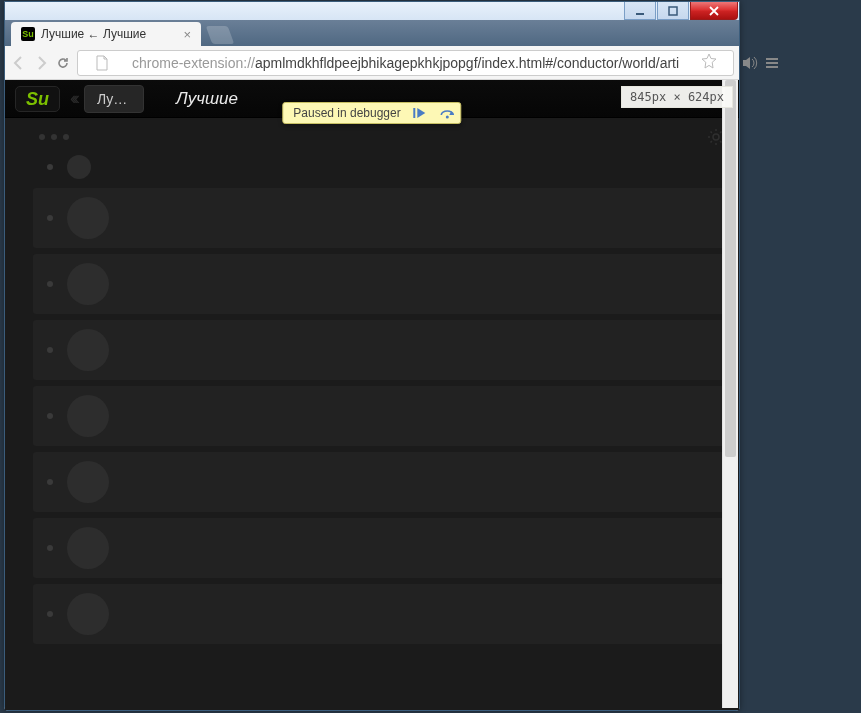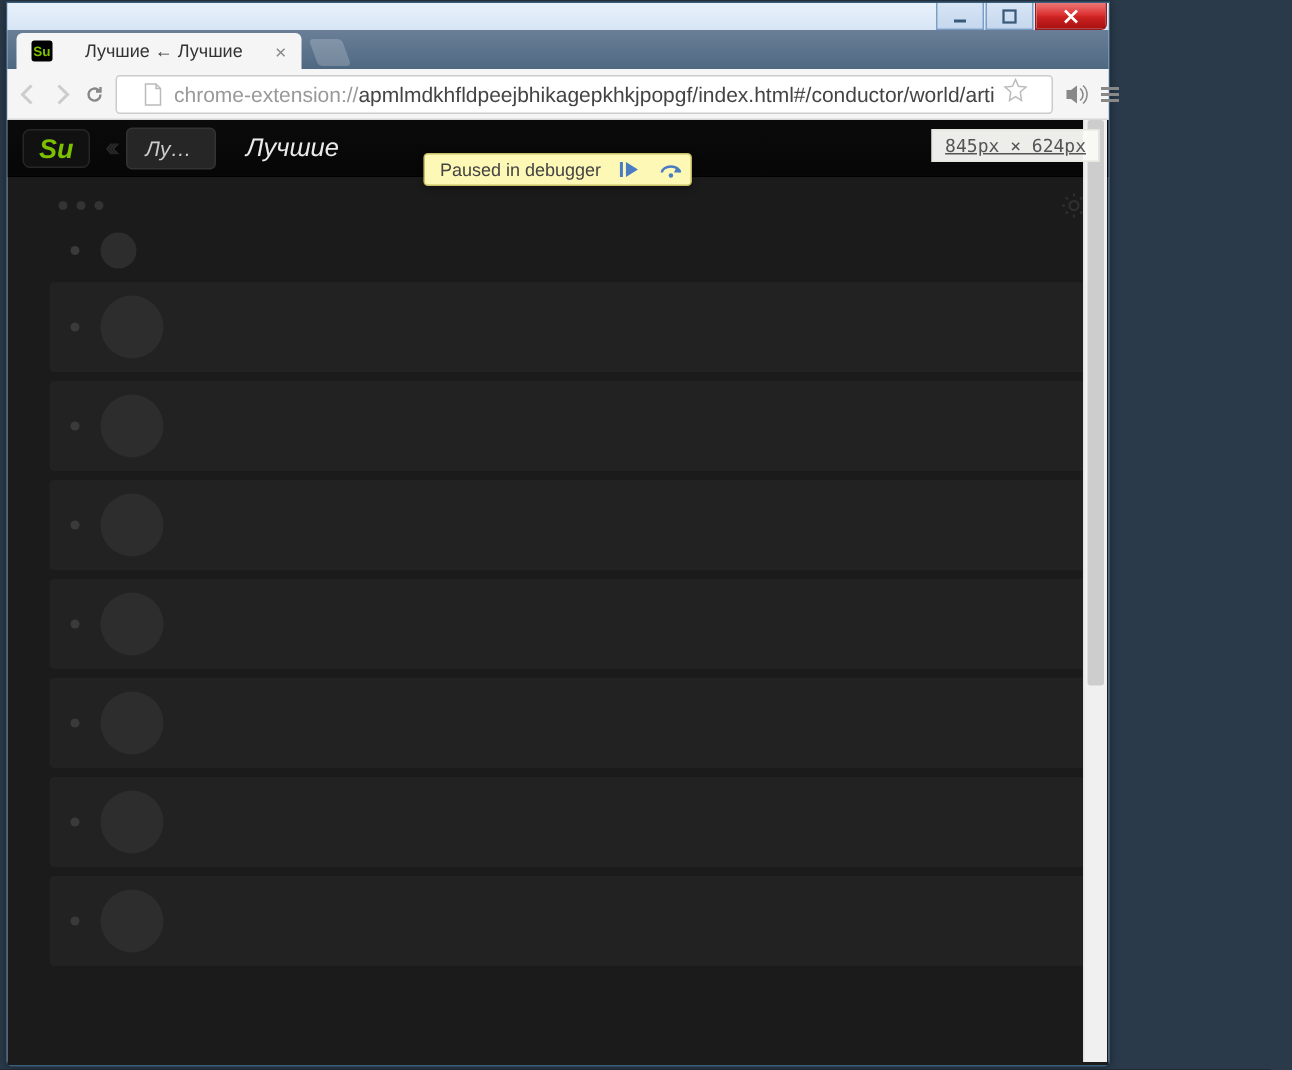--- a/index.html
+++ b/index.html
@@ -78,21 +78,21 @@
     position: relative;
   }
   .tab .favicon {
     width: 14px; height: 14px;
     background: #000;
     color: #7cc000;
     font: bold 9px/14px sans-serif;
     text-align: center;
     border-radius: 2px;
   }
-  .tab .tab-title { flex: 1; overflow: hidden; white-space: nowrap; text-overflow: ellipsis; text-align: center; }
+  .tab .tab-title { flex: 1; overflow: hidden; white-space: nowrap; text-overflow: ellipsis; }
   .tab .tab-close { font-size: 13px; color: #888; cursor: pointer; }
   .new-tab {
     width: 22px; height: 18px;
     background: rgba(255,255,255,.2);
     margin-left: 8px; margin-bottom: 2px;
     border-radius: 3px;
     transform: skewX(20deg);
   }
 
   
@@ -116,21 +116,21 @@
   .nav-btn svg { width: 16px; height: 16px; }
   .omnibox {
     flex: 1;
     height: 26px;
     border: 1px solid #ccc;
     border-radius: 3px;
     background: #fff;
     display: flex;
     align-items: center;
     padding: 0 16px;
-    gap: 6px;
+    gap: 22px;
   }
   .omnibox .page-icon {
     width: 16px; height: 16px;
     display:flex; align-items:center; justify-content:center;
     color:#bbb;
   }
   .omnibox .url {
     flex: 1;
     font-size: 14px;
     color: #999;
@@ -169,33 +169,32 @@
     color: #2a2a2a;
     font-size: 18px;
     margin: 0 8px 0 10px;
     letter-spacing: -4px;
   }
   .crumb-pill {
     background: #262626;
     border-radius: 4px;
     color: #ccc;
     font-size: 14px;
-    font-style: italic;
     padding: 5px 12px;
     border: 1px solid #333;
     max-width: 60px;
     overflow: hidden;
     white-space: nowrap;
     text-overflow: ellipsis;
   }
   .page-title {
     font-style: italic;
     color: #eaeaea;
     font-size: 17px;
-    margin-left: 20px;
+    margin-left: 32px;
   }
 
   .app-body {
     display: flex;
     height: calc(100% - 38px);
   }
   .side-card {
     margin: 20px 0 0 20px;
     width: 198px;
     height: 78px;
@@ -274,21 +273,20 @@
   .dim-overlay {
     position: absolute;
     top: 6px; right: 6px;
     background: rgba(250,250,247,.95);
     border: 1px solid #e6e6de;
     font: 12px/1 "Consolas", monospace;
     color: #555;
     padding: 4px 8px;
     z-index: 6;
     pointer-events: none;
-    text-decoration: underline;
   }
 
   .scrollbar-v {
     position:absolute; right:1px; top:78px; bottom:2px; width:16px;
     background:#f0f0f0; border-left:1px solid #e2e2e2;
   }
   .scrollbar-v .thumb {
     position:absolute; left:2px; right:2px; top:0; height:60%;
     background:#cdcdcd; border-radius:2px;
   }

